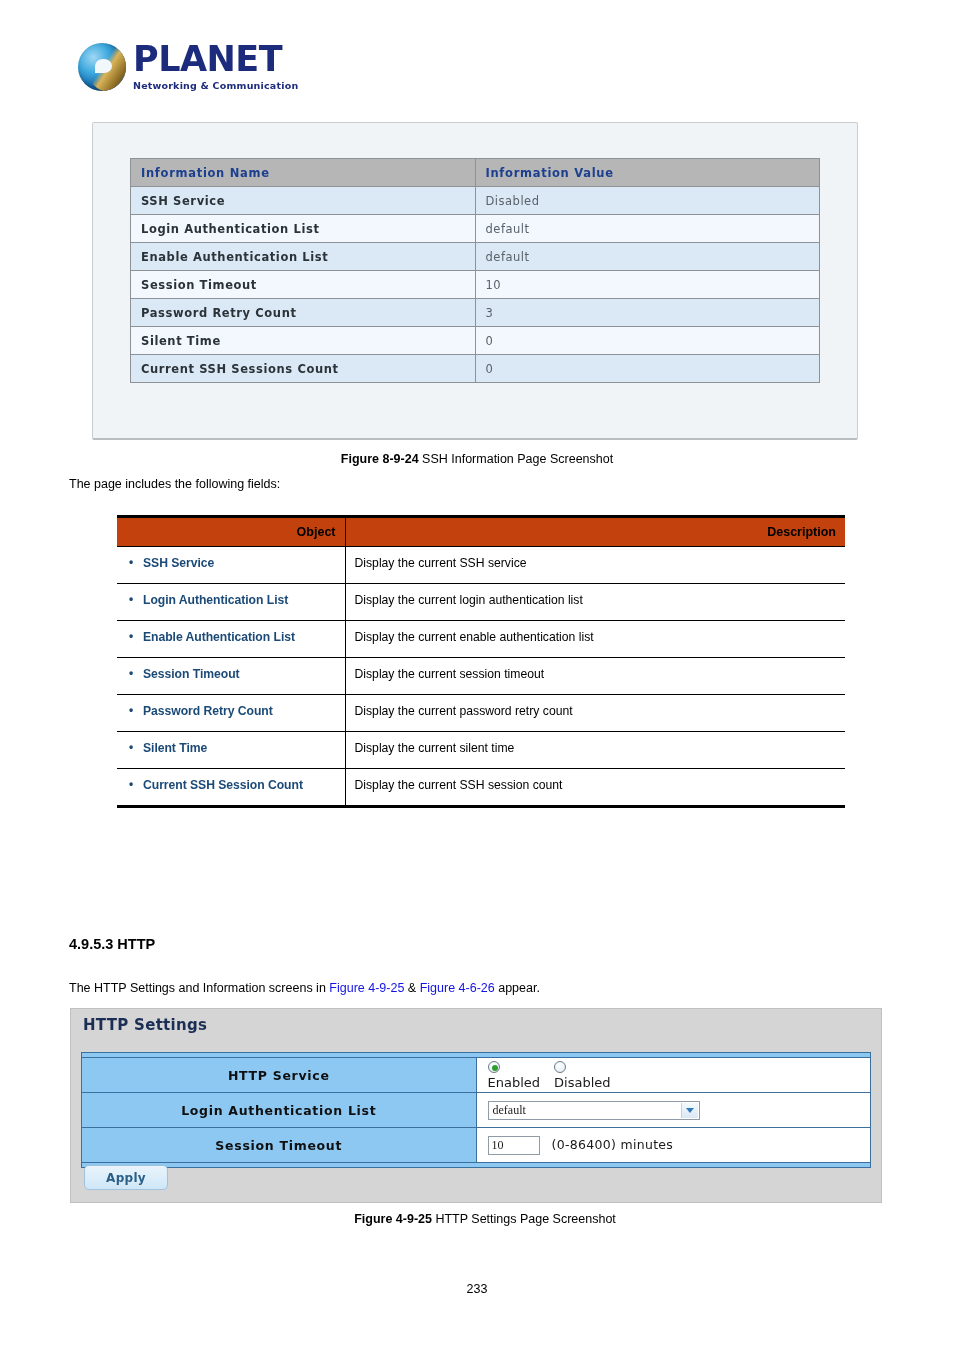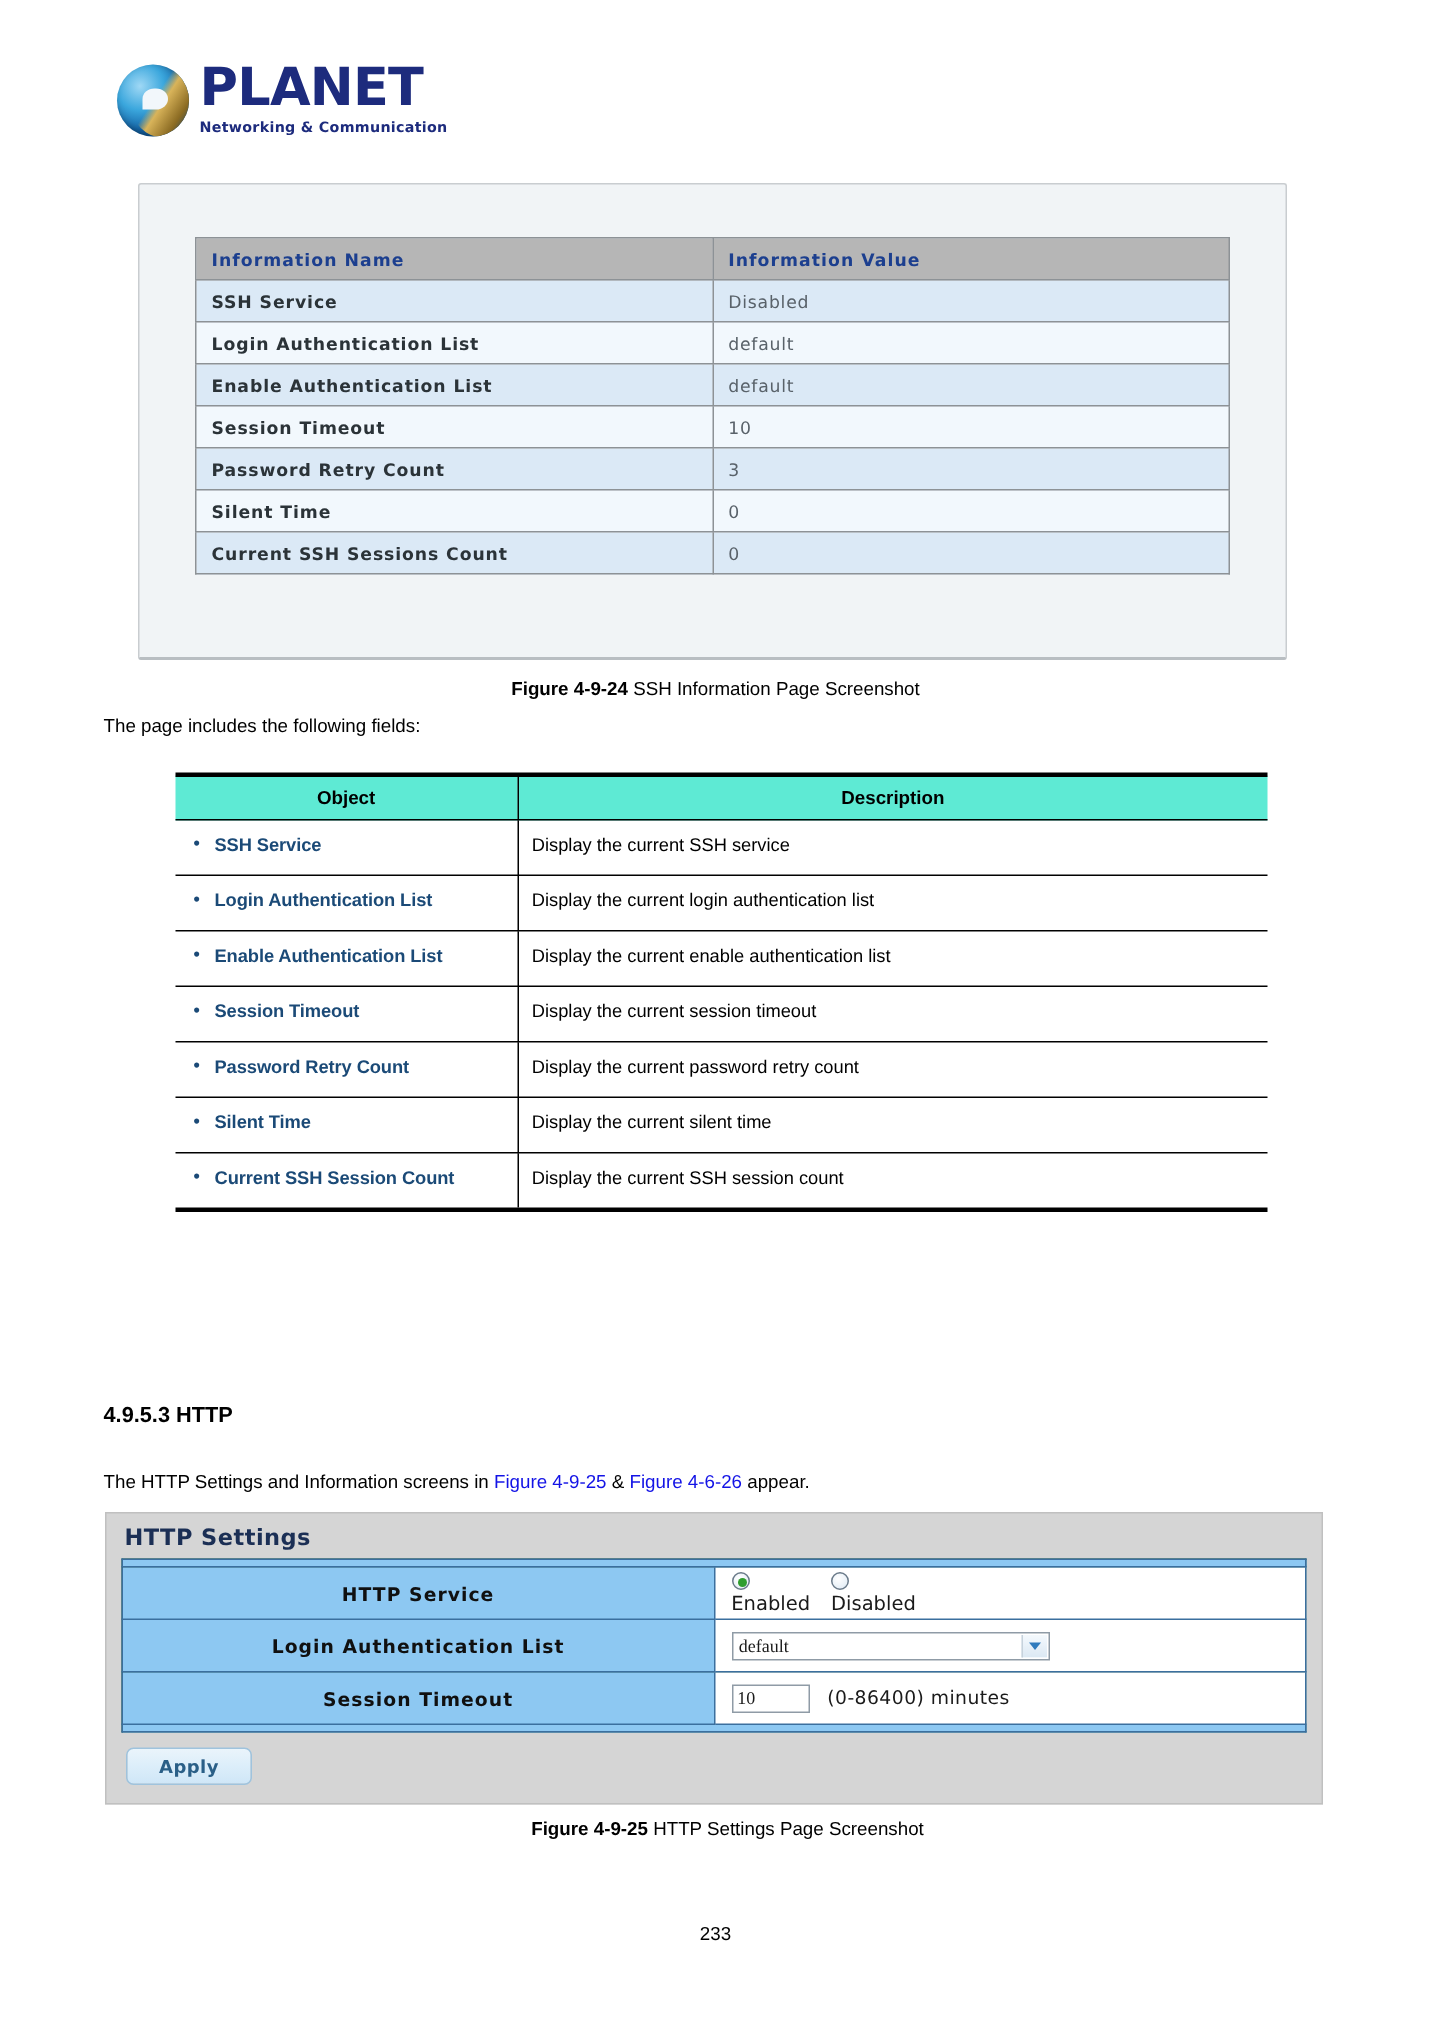--- a/index.html
+++ b/index.html
@@ -154,26 +154,26 @@
 
   
   .obj-table {
     position: absolute;
     left: 117px; top: 515px;
     width: 728px;
     border-collapse: collapse;
     table-layout: fixed;
   }
   .obj-table thead th {
-    background: #5eead4;
+    background: #c2410c;
     border-top: 3px solid #000;
     border-bottom: 1.5px solid #000;
     font-size: 12.5px;
     font-weight: bold;
-    text-align: center;
+    text-align: right;
     padding: 7px 9px;
     color: #000;
   }
   .obj-table thead th.c1 { width: 228px; border-right: 1px solid #000; }
   .obj-table tbody td {
     border-bottom: 1px solid #000;
     padding: 9px 9px 13px 9px;
     font-size: 12.2px;
     vertical-align: top;
     color: #000;
@@ -218,23 +218,23 @@
     font-family: "DejaVu Sans", sans-serif;
     font-weight: bold;
     font-size: 15px;
     color: #1b2f55;
     padding: 7px 0 4px 12px;
     letter-spacing: 0.3px;
   }
   .http-table {
     border-collapse: collapse;
     width: 790px;
-    margin: 1px auto 0 auto;
+    margin: 14px auto 0 auto;
     table-layout: fixed;
-    background: #14532d;
+    background: #ef4444;
   }
   .http-table tr.topbar td {
     height: 5px; padding: 0;
     background: #8dc8f2;
     border: 1px solid #3b6f9e;
   }
   .http-table td.lbl {
     width: 383px;
     background: #8dc8f2;
     border: 1px solid #3b6f9e;
@@ -381,21 +381,21 @@
         <td class="val">0</td>
       </tr>
       <tr class="odd">
         <td class="name">Current SSH Sessions Count</td>
         <td class="val">0</td>
       </tr>
     </tbody>
   </table>
 </div>
 
-<div class="caption" style="top:452px;"><b>Figure 4-9-24</b><span> SSH Information Page Screenshot</span></div>
+<div class="caption" style="top:452px;"><b>Figure 8-9-24</b><span> SSH Information Page Screenshot</span></div>
 
 <div class="body-text" style="left:69px; top:477px;">The page includes the following fields:</div>
 
 <table class="obj-table">
   <thead>
     <tr>
       <th class="c1">Object</th>
       <th>Description</th>
     </tr>
   </thead>

